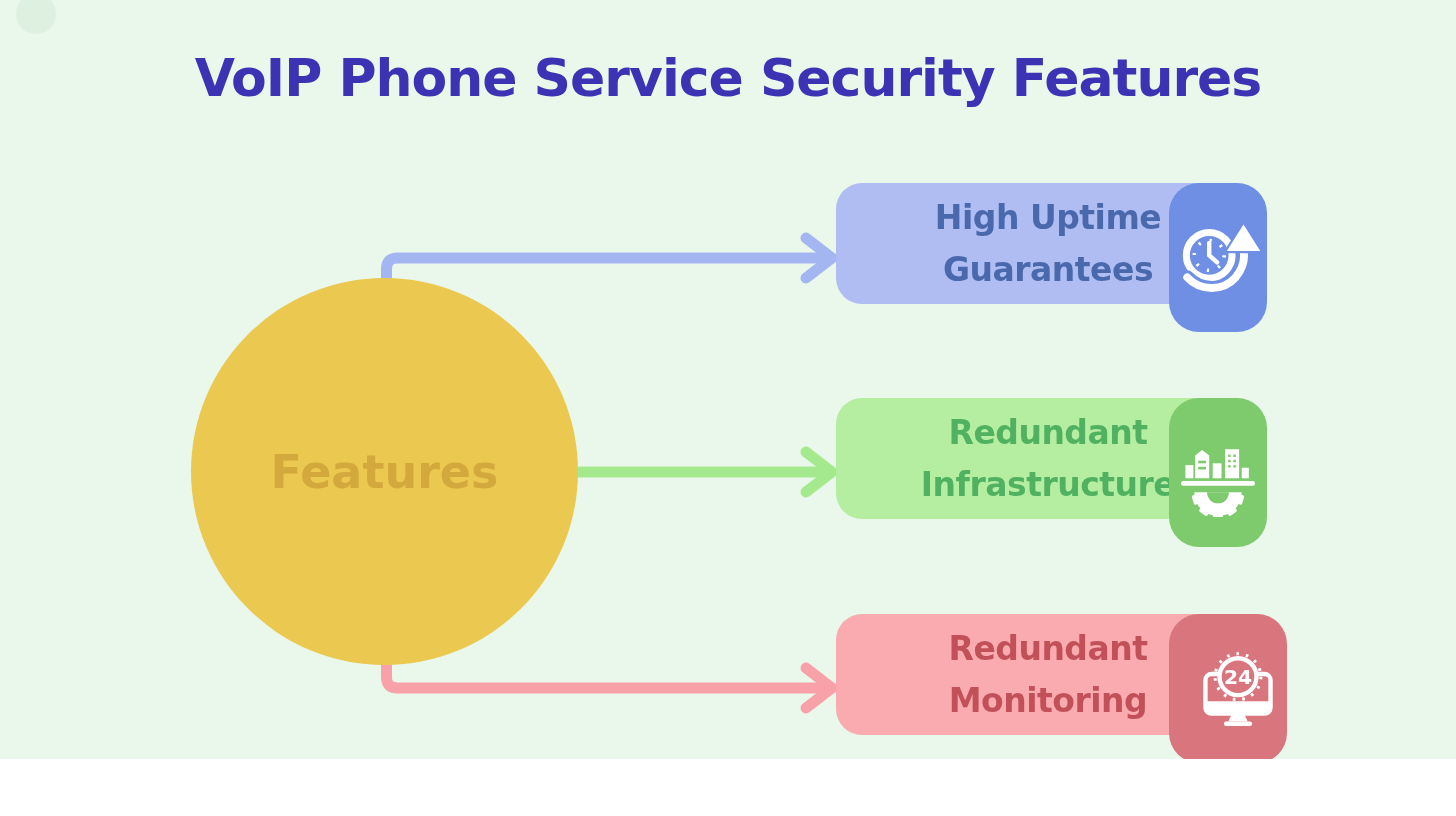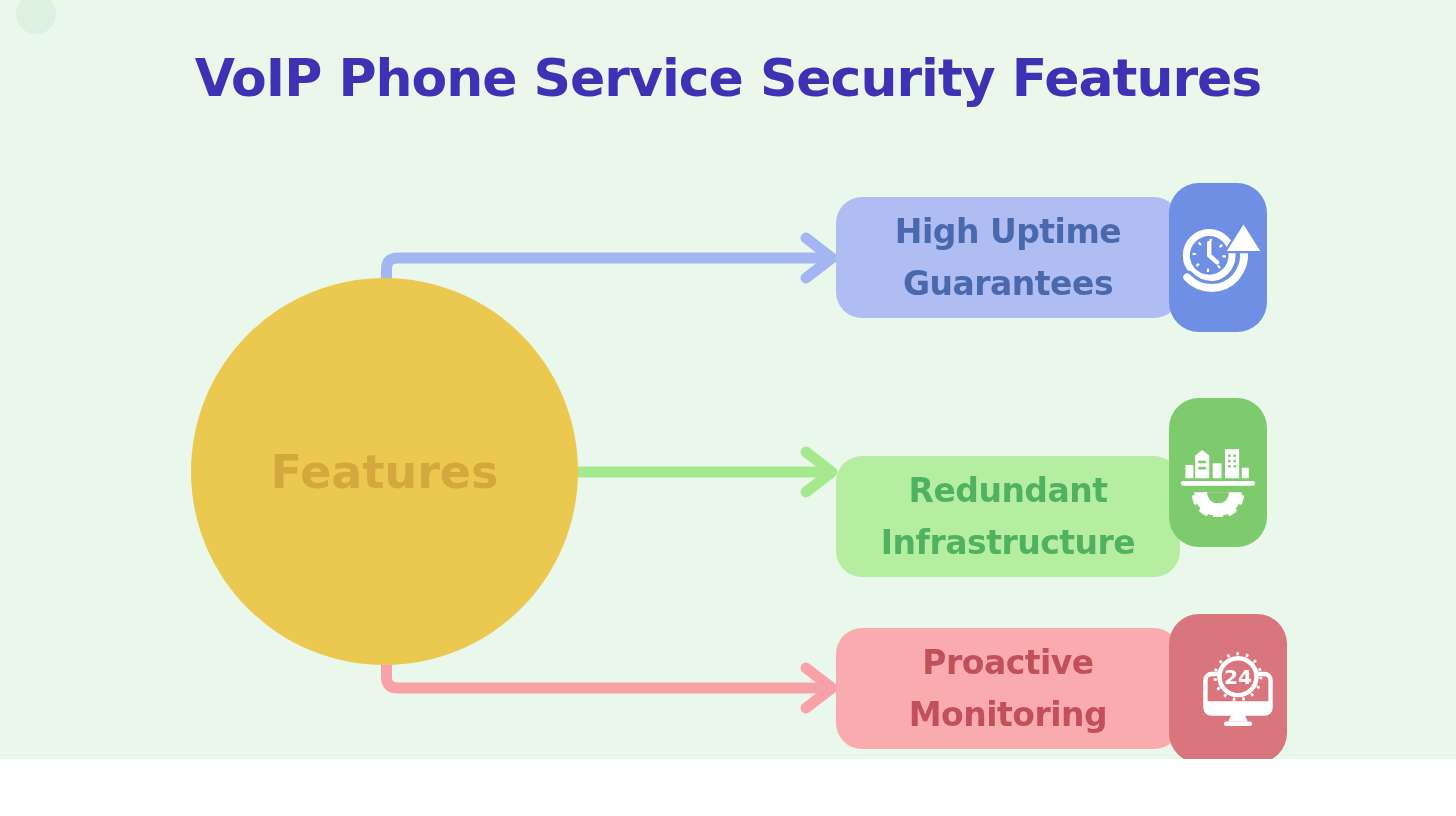--- a/index.html
+++ b/index.html
@@ -26,22 +26,22 @@
   }
   .arrow-layer{
     position:absolute;left:0;top:0;width:1456px;height:816px;
     pointer-events:none;
   }
   .feature-row{position:absolute;left:836px;width:431px;height:149px;}
   .row-1{top:183px;}
   .row-2{top:398px;}
   .row-3{top:614px;}
   .pill{
-    position:absolute;left:0;top:14px;width:344px;height:121px;border-radius:26px;
-    display:flex;align-items:center;justify-content:center;text-align:center;
+    position:absolute;left:0;top:0;width:344px;height:121px;border-radius:26px;
+    display:flex;align-items:center;justify-content:center;text-align:center;padding-left:40px;
   }
   .pill-label{
     font-size:33px;font-weight:800;line-height:1.55;letter-spacing:-0.5px;
     padding:0 10px;
   }
   .tile{
     position:absolute;left:333px;top:0;width:98px;height:149px;border-radius:30px;
     display:flex;align-items:center;justify-content:center;
   }
   .tile svg{display:block;}
@@ -87,21 +87,21 @@
 
         <path d="M 15 72 C 30 88, 56 88, 70 72 C 78 62, 81 52, 79 42" fill="none" stroke-width="16" stroke-linecap="round" stroke="#6F8FE5"></path>
         <path d="M 15 72 C 30 88, 56 88, 70 72 C 78 62, 81 52, 79 42" fill="none" stroke="#ffffff" stroke-width="9" stroke-linecap="round"></path>
         <polygon points="60,42 98,42 79,12" fill="#ffffff" stroke-width="5" stroke-linejoin="round" stroke="#6F8FE5"></polygon>
         <polygon points="60,42 98,42 79,12" fill="#ffffff"></polygon>
       </svg>
     </div>
   </div>
 
   <div class="feature-row row-2">
-    <div class="pill" style="background: rgb(181, 237, 161); margin-top: 44px;">
+    <div class="pill" style="background: rgb(181, 237, 161);">
       <span class="pill-label" style="color: rgb(80, 178, 97);">Redundant Infrastructure</span>
     </div>
     <div class="tile" style="background: rgb(126, 203, 110);">
       <svg width="88" height="88" viewBox="0 0 100 100">
         <g fill="#ffffff">
           <rect x="8" y="59" width="84" height="5.5" rx="2.5"></rect>
           <rect x="13" y="41" width="9" height="15"></rect>
           <path d="M 24 56 L 24 30 L 32 24 L 40 30 L 40 56 Z"></path>
           <rect x="44" y="39" width="10" height="17"></rect>
           <rect x="58" y="23" width="16" height="33"></rect>
@@ -126,21 +126,21 @@
           <rect x="61.5" y="41" width="2.8" height="2.8"></rect>
           <rect x="67.5" y="41" width="2.8" height="2.8"></rect>
           <path d="M 37.5 72 A 12.5 12.5 0 0 0 62.5 72 Z"></path>
         </g>
       </svg>
     </div>
   </div>
 
   <div class="feature-row row-3">
     <div class="pill" style="background: rgb(249, 171, 175);">
-      <span class="pill-label" style="color: rgb(194, 80, 89);">Proactive Monitoring</span>
+      <span class="pill-label" style="color: rgb(194, 80, 89);">Redundant Monitoring</span>
     </div>
     <div class="tile" style="background: rgb(217, 118, 125); padding-left: 20px;">
       <svg width="88" height="88" viewBox="0 0 100 100">
 
         <rect x="13" y="33" width="74" height="45" rx="7" fill="none" stroke="#ffffff" stroke-width="5"></rect>
         <path d="M 13 64 L 87 64 L 87 71 Q 87 78 80 78 L 20 78 Q 13 78 13 71 Z" fill="#ffffff"></path>
         <polygon points="43,78 57,78 61,87 39,87" fill="#ffffff"></polygon>
         <rect x="34" y="87" width="32" height="5" rx="2.5" fill="#ffffff"></rect>
 
         <circle cx="50" cy="36" r="26" fill="none" stroke="#ffffff" stroke-width="3.5" stroke-dasharray="3 7.9"></circle>

